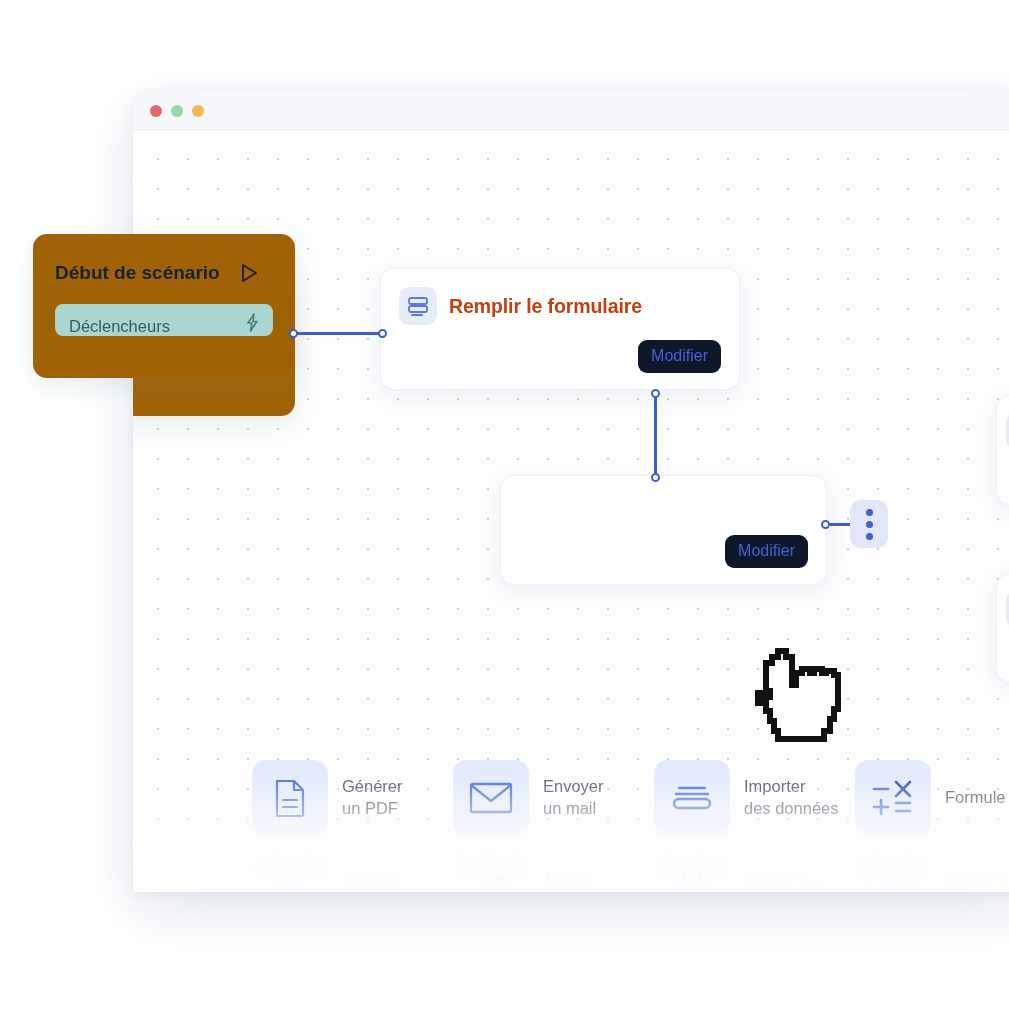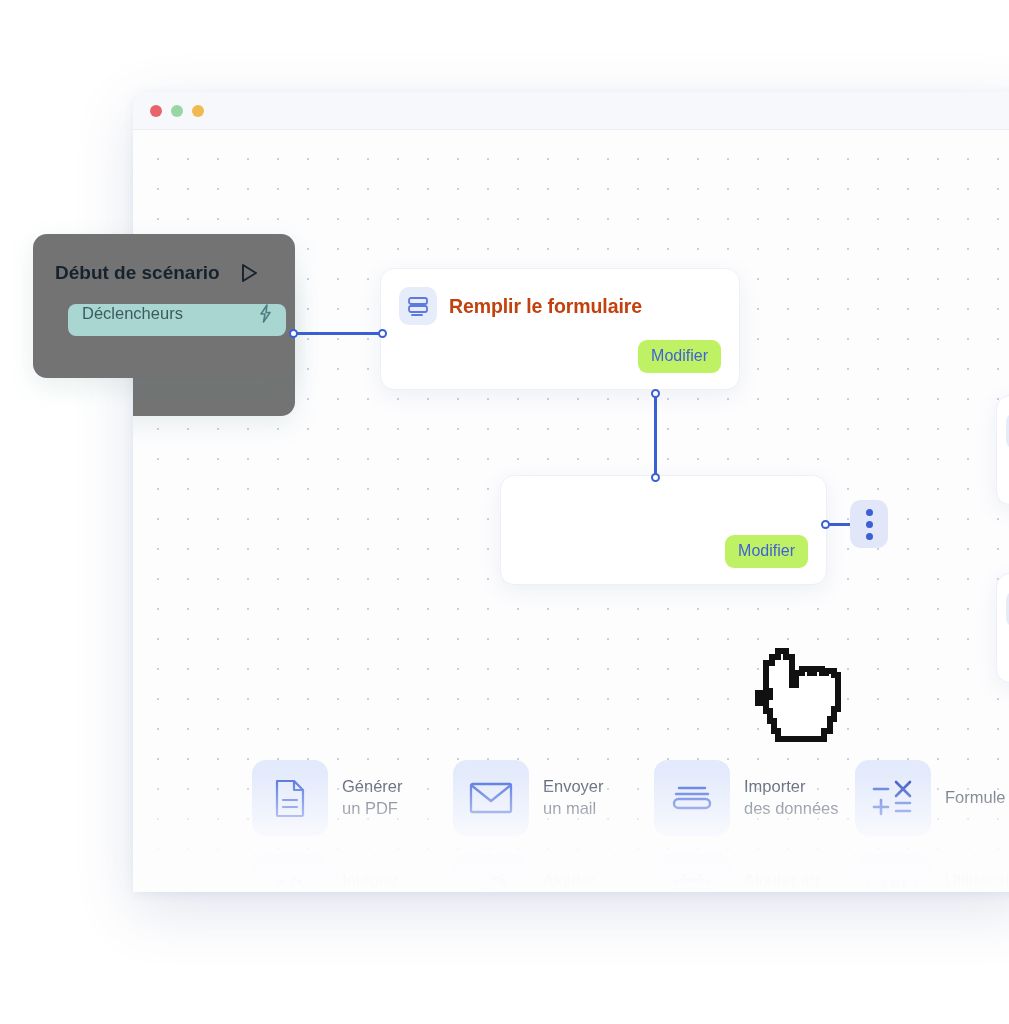--- a/index.html
+++ b/index.html
@@ -67,52 +67,51 @@
   }
   .node-title {
     margin-left: 12px;
     font-size: 19.5px; font-weight: bold;
     color: #c2410c; letter-spacing: -.1px;
     white-space: nowrap;
   }
   .node-action { position: absolute; right: 18px; bottom: 16px; }
   .pill {
     display: inline-block;
-    background: #bef264;
+    background: #0f172a;
     color: #4062d6;
     font-size: 16px;
     padding: 7px 13px 8px;
     border-radius: 9px;
     white-space: nowrap;
     margin-left: 45px;
   }
 
   
   .trigger {
     position: absolute;
     left: 33px; top: 234px;
     width: 262px; height: 144px;
-    background: #737373;
+    background: #a16207;
     border-radius: 14px;
     box-shadow: 0 8px 26px rgba(90,140,140,.14);
     z-index: 4;
   }
   .trigger-title {
     position: absolute; left: 22px; top: 28px;
     font-size: 19px; font-weight: bold; color: #16232e;
     white-space: nowrap;
   }
   .trigger-play { position: absolute; left: 206px; top: 29px; }
   .trigger-sub {
     position: absolute; left: 22px; top: 70px;
     width: 218px; height: 32px;
     background: #a9d6d1; border-radius: 8px;
-    display: flex; align-items: flex-start; justify-content: space-between;
+    display: flex; align-items: flex-end; justify-content: space-between;
     padding: 0 13px 0 14px;
-    margin-left: 13px;
   }
   .trigger-sub span { font-size: 16.5px; color: #3c5b61; }
 
   
   .dots-node {
     position: absolute; left: 850px; top: 470px;
     width: 38px; height: 48px;
     background: #e1e7f9; border-radius: 11px;
     display: flex; flex-direction: column; align-items: center; justify-content: center;
     gap: 5px; z-index: 4;

